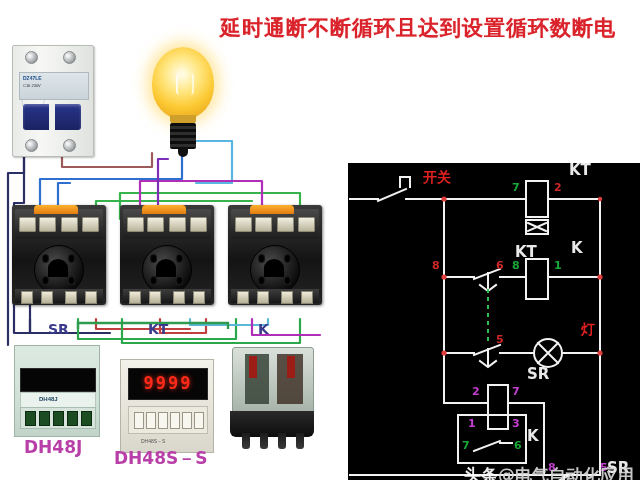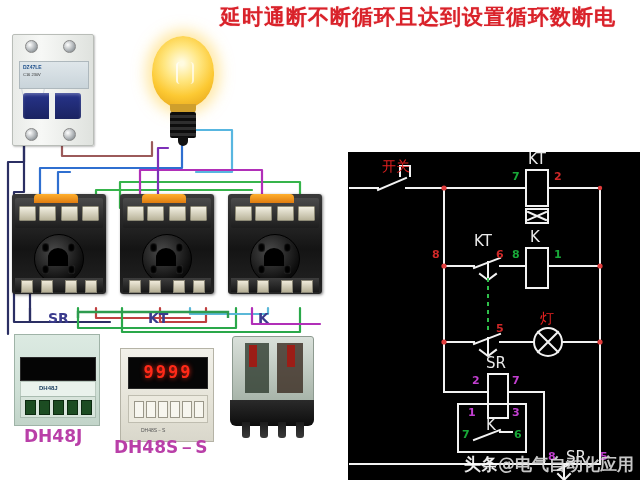--- a/index.html
+++ b/index.html
@@ -2,21 +2,21 @@
 <html><head>
 <meta charset="utf-8">
 <style>
   html,body{margin:0;padding:0;}
   body{
     width:640px;height:480px;overflow:hidden;
     background:#ffffff;
     font-family:"Liberation Sans","DejaVu Sans",sans-serif;
     position:relative;
   }
-  #root{position:absolute;left:0;top:0;width:640px;height:356px;}
+  #root{position:absolute;left:0;top:11px;width:640px;height:356px;}
 
   
   .title{
     position:absolute;left:196px;top:2px;width:444px;height:30px;
     display:flex;align-items:center;justify-content:center;
     font-size:21px;font-weight:bold;letter-spacing:1px;
     color:#d9222a;
     text-shadow:0 0 1px #f3a0a4;
     white-space:nowrap;
     font-family:"DejaVu Sans","Liberation Sans",sans-serif;
@@ -108,22 +108,22 @@
        font-family:"DejaVu Sans","Liberation Sans",sans-serif;}
   .tag{position:absolute;font-size:14px;font-weight:bold;color:#3a3a8c;white-space:nowrap;
        font-family:"DejaVu Sans","Liberation Sans",sans-serif;}
 
   
   .wires{position:absolute;left:0;top:0;width:340px;height:458px;}
 
   
   .panel{position:absolute;left:348px;top:152px;width:292px;height:328px;background:#000;}
   .sch{position:absolute;left:0;top:0;width:292px;height:328px;}
-  .lbl{position:absolute;font-weight:normal;white-space:nowrap;
-       font-family:"DejaVu Sans","Liberation Sans",sans-serif;}
+  .lbl{position:absolute;font-weight:bold;white-space:nowrap;
+       font-family:"DejaVu Sans","Liberation Sans",sans-serif;margin-left:41px;}
   .lbl-dev{font-size:15px;color:#e9e9e9;}
   .lbl-cn{font-size:14px;color:#e02020;}
   .num{position:absolute;font-size:11px;font-weight:bold;
        font-family:"DejaVu Sans","Liberation Sans",sans-serif;}
   .n-red{color:#d02828;}
   .n-grn{color:#18a838;}
   .n-mag{color:#c23fd0;}
 
   .watermark{position:absolute;left:418px;top:452px;width:216px;height:24px;
     display:flex;align-items:center;justify-content:flex-end;

